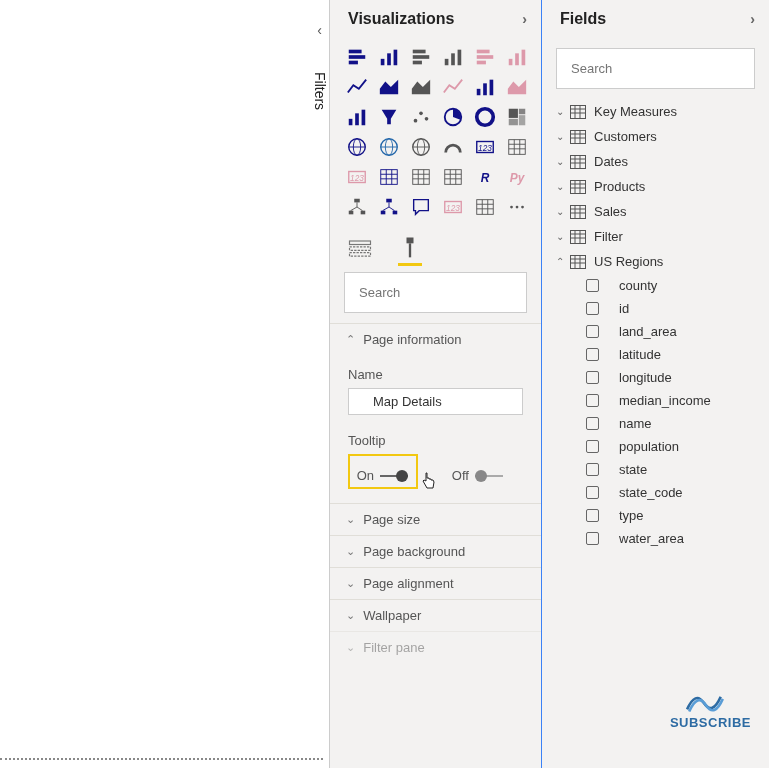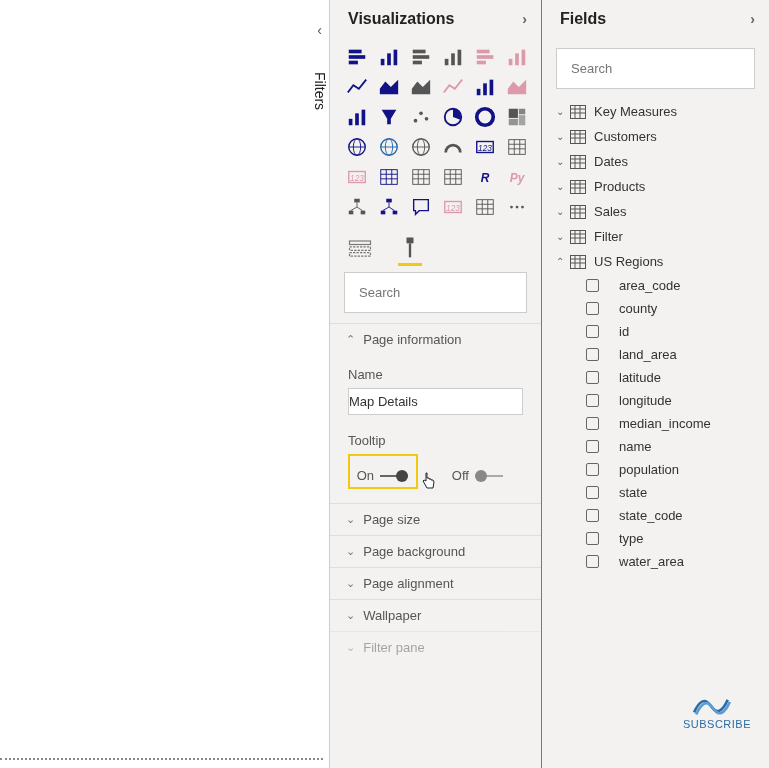--- a/index.html
+++ b/index.html
@@ -24,21 +24,21 @@
 
   .search-wrap { padding: 10px 14px; }
   .search-box { display: flex; align-items: center; background: #fff; border: 1px solid #ccc; padding: 12px 8px; }
   .search-box input { border: none; outline: none; font-size: 13px; flex: 1; background: transparent; color: #555; }
   .search-icon-sm { width: 14px; height: 14px; margin-right: 6px; }
 
   .section-header { display: flex; align-items: center; padding: 8px 16px; font-size: 13px; color: #555; cursor: pointer; border-top: 1px solid #e0ded8; }
   .section-header .chev-sm { font-size: 11px; margin-right: 8px; color: #777; }
   .section-body { padding: 4px 18px 14px 18px; }
   .field-label { font-size: 13px; color: #555; margin: 8px 0 6px 0; }
-  .name-input { width: 100%; border: 1px solid #ccc; padding: 5px 0; font-size: 13px; background: #fff; color: #333; }
+  .name-input { width: 100%; border: 1px solid #ccc; padding: 5px 24px; font-size: 13px; background: #fff; color: #333; }
 
   .toggle-box { display: inline-flex; align-items: center; border: 2px solid transparent; padding: 12px 8px 4px 2px; }
   .toggle-box.highlighted { border-color: #f2c811; }
   .toggle-label { font-size: 13px; color: #555; margin-right: 6px; min-width: 22px; text-align: right; }
   .toggle-track { width: 28px; height: 2px; background: #666; position: relative; }
   .toggle-knob { position: absolute; top: -5px; width: 12px; height: 12px; border-radius: 50%; background: #555; }
   .toggle-on .toggle-knob { right: 0; background: #444; }
   .toggle-off .toggle-knob { left: 0; background: #888; }
   .toggle-off .toggle-track { background: #aaa; }
   .cursor-hand { position: relative; top: 10px; left: -2px; font-size: 16px; color: #000; }
@@ -46,21 +46,21 @@
   .fields-pane { width: 227px; background: #f3f2f1; display: flex; flex-direction: column; }
   .tables-scroll { overflow-y: auto; flex: 1; }
   .table-row { display: flex; align-items: center; padding: 5px 14px; font-size: 13px; color: #333; cursor: pointer; }
   .table-chev { font-size: 10px; color: #666; width: 14px; }
   .table-icon { width: 16px; height: 14px; margin-right: 8px; display: flex; align-items: center; justify-content: center; }
   .field-row { display: flex; align-items: center; padding: 4px 14px 4px 44px; font-size: 13px; color: #333; }
   .checkbox { width: 13px; height: 13px; border: 1px solid #666; border-radius: 2px; margin-right: 20px; flex-shrink: 0; }
 
   .subscribe-badge { position: absolute; right: 18px; bottom: 38px; display: flex; flex-direction: column; align-items: center; pointer-events: none; }
   .subscribe-badge svg { width: 42px; height: 28px; }
-  .subscribe-text { font-size: 11px; color: #2d6ba3; font-weight: 400; letter-spacing: 0.5px; margin-left: 8px; }
+  .subscribe-text { font-size: 13px; color: #2d6ba3; font-weight: 700; letter-spacing: 0.5px; margin-left: 8px; }
 </style>
 </head>
 <body>
 
 <div class="canvas-area">
   <div class="canvas-dots"></div>
   <div class="collapsed-tab">
     <span class="collapsed-chevron">‹</span>
     <span class="vertical-filters">Filters</span>
   </div>
@@ -493,24 +493,20 @@
         <span class="table-icon">
           <svg width="16" height="14" viewBox="0 0 16 14">
             <rect x="0.5" y="0.5" width="15" height="13" fill="none" stroke="#555"></rect>
             <line x1="0" y1="4" x2="16" y2="4" stroke="#555"></line>
             <line x1="0" y1="8" x2="16" y2="8" stroke="#555"></line>
             <line x1="5" y1="0" x2="5" y2="14" stroke="#555"></line>
             <line x1="10" y1="0" x2="10" y2="14" stroke="#555"></line>
           </svg>
         </span>
         <span>US Regions</span>
-      </div>
-      <div class="field-row">
-        <span class="checkbox"></span>
-        <span>area_code</span>
       </div>
       <div class="field-row">
         <span class="checkbox"></span>
         <span>county</span>
       </div>
       <div class="field-row">
         <span class="checkbox"></span>
         <span>id</span>
       </div>
       <div class="field-row">

